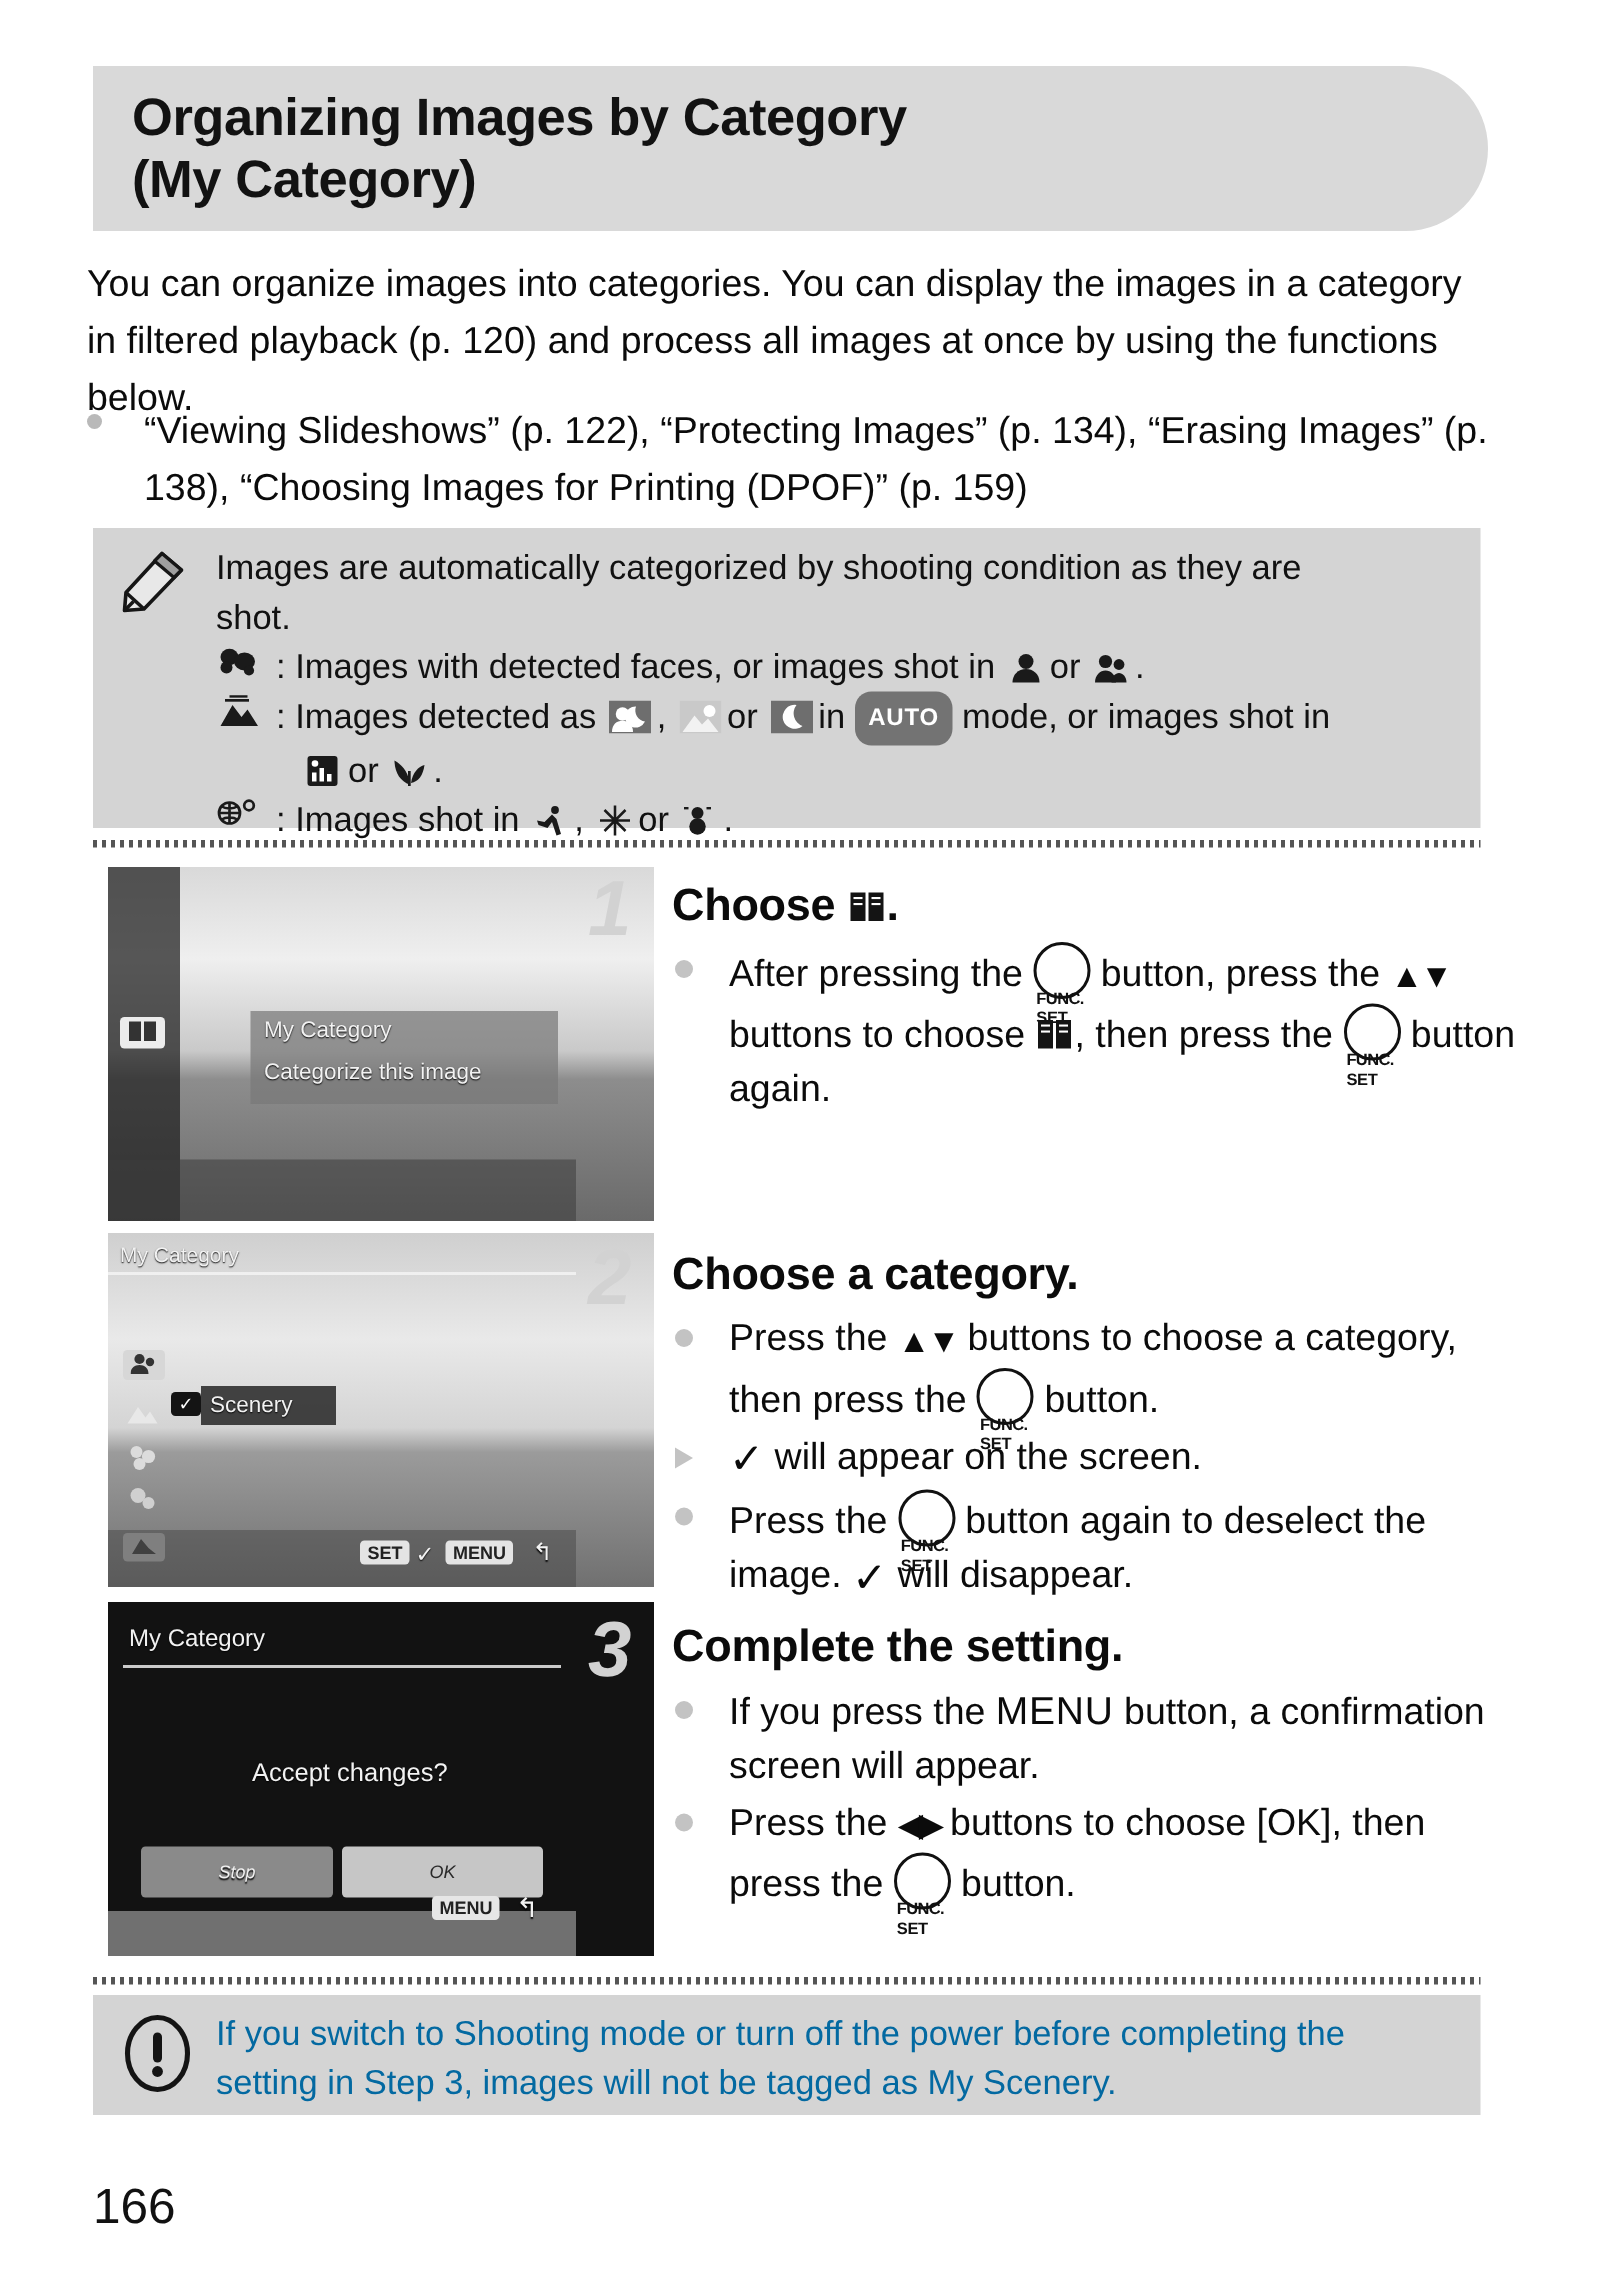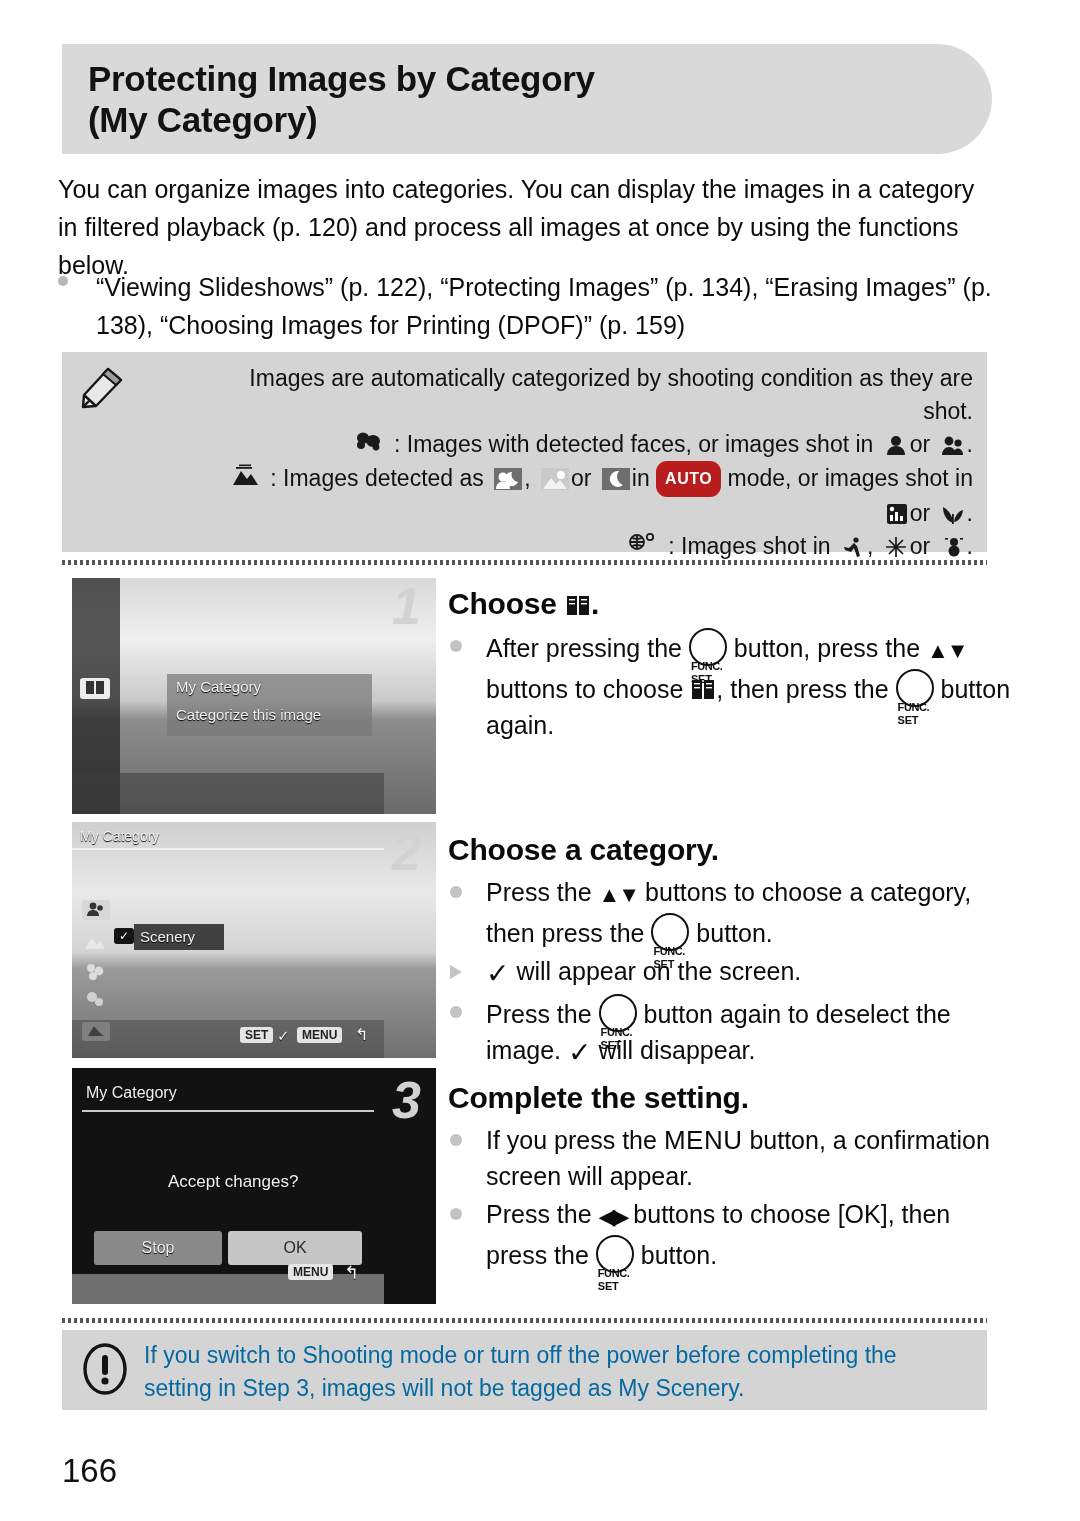--- a/index.html
+++ b/index.html
@@ -27,28 +27,28 @@
               font-size:25px;line-height:38px;}
   .bulletline .bdot{position:absolute;left:0;top:8px;width:10px;height:10px;
                     border-radius:50%;background:#b9b9b9;}
   .bulletline .btxt{display:block;padding-left:38px;}
 
   
   .notebox{position:absolute;left:62px;top:352px;width:925px;height:200px;
            background:#d4d4d4;}
   .note-pencil{position:absolute;left:16px;top:12px;width:48px;height:48px;}
   .note-body{position:absolute;left:82px;top:10px;right:14px;
-             font-size:23px;line-height:33px;color:#111;text-align:right;}
+             font-size:23px;line-height:33px;color:#111;}
   .note-body .ln{display:block;white-space:nowrap;}
   .note-body .ind{padding-left:58px;}
   .icoslot{display:inline-block;width:26px;height:22px;vertical-align:-4px;
            margin:0 2px;}
   .cat-key{display:inline-block;width:40px;text-align:left;}
 
-  .autopill{display:inline-block;background:#b91c1c;color:#fff;border-radius:11px;
+  .autopill{display:inline-block;background:#737373;color:#fff;border-radius:11px;
             font-size:16px;font-weight:bold;letter-spacing:.5px;
             padding:1px 9px 2px;vertical-align:2px;}
 
   .hr-dotted{position:absolute;left:62px;width:925px;height:5px;
              background:repeating-linear-gradient(90deg,#555 0 3px,#fff 3px 6px);}
 
   
   .shot{position:absolute;left:72px;width:364px;height:236px;
         background:#2b2b2b;overflow:hidden;}
 
@@ -86,41 +86,41 @@
 
   
   .scr-sky{position:absolute;left:0;top:0;right:0;height:100%;}
   .scr-label{position:absolute;font-size:13px;color:#f2f2f2;
              text-shadow:0 1px 1px #000;white-space:nowrap;}
   .scr-bar{position:absolute;background:rgba(120,120,120,.72);}
   .scr-badge{position:absolute;background:#e6e6e6;color:#222;font-size:12px;
              font-weight:bold;border-radius:3px;padding:1px 5px;}
   .scr-btn{position:absolute;height:34px;border-radius:3px;
            display:flex;align-items:center;justify-content:center;
-           font-size:16px;color:#f0f0f0;text-shadow:0 1px 1px #000;}
+           font-size:12px;color:#f0f0f0;text-shadow:0 1px 1px #000;font-style:italic;}
 
   
   .warnbox{position:absolute;left:62px;top:1330px;width:925px;height:80px;
            background:#d4d4d4;}
   .warn-ico{position:absolute;left:16px;top:12px;width:54px;height:54px;}
   .warn-body{position:absolute;left:82px;top:9px;right:14px;font-size:23px;
              line-height:33px;color:#0369a1;}
   .warn-body .ln{display:block;white-space:nowrap;}
 
   .pageno{position:absolute;left:62px;top:1452px;font-size:33px;color:#111;}
 </style>
 </head>
 <body>
 
 <div class="page">
 
   <div class="banner">
     <div class="banner-inner">
       <h1>
-        <span>Protecting Images by Category</span>
+        <span>Organizing Images by Category</span>
         <span class="l2">(My Category)</span>
       </h1>
     </div>
   </div>
 
   <div class="intro">
     <p>You can organize images into categories. You can display the images in a category in filtered playback (p. 120) and process all images at once by using the functions below.</p>
   </div>
 
   <div class="bulletline">

